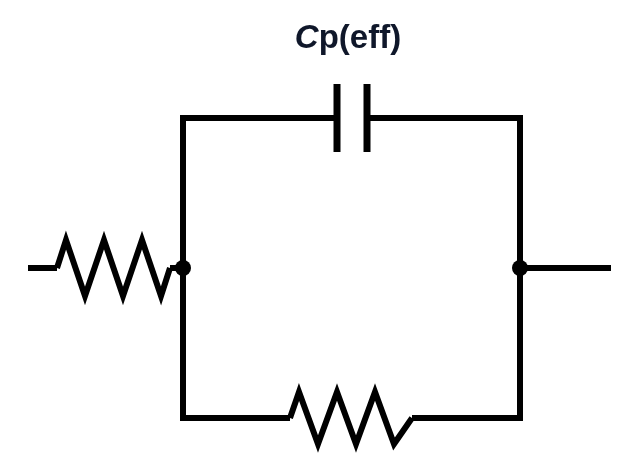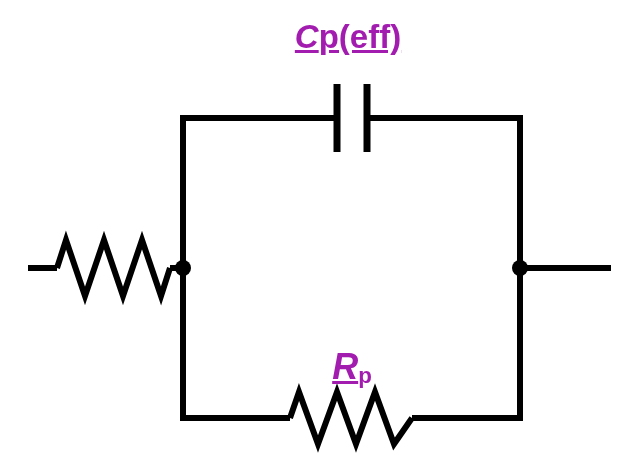--- a/index.html
+++ b/index.html
@@ -38,25 +38,24 @@
     stroke: #000000;
     stroke-width: 7;
     fill: none;
   }
   .circuit-svg .dot {
     fill: #000000;
     stroke: none;
   }
   .label {
     position: absolute;
-    color: #a21caf;
+    color: #0f172a;
     font-weight: 600;
     white-space: nowrap;
     user-select: none;
-    text-decoration: underline;
   }
   .label .sym {
     font-style: italic;
   }
   .label sub {
     font-style: normal;
     font-size: 0.62em;
     vertical-align: baseline;
     position: relative;
     top: 0.18em;
@@ -108,17 +107,14 @@
     <circle class="dot" cx="520" cy="268" r="8"></circle>
 
     <line class="wire" x1="520" y1="268" x2="611" y2="268"></line>
   </svg>
 
 
   <div class="label label-cp">
     <span class="sym">C</span><span class="rest">p(eff)</span>
   </div>
 
-  <div class="label label-rp">
-    <span class="sym">R</span><sub>p</sub>
-  </div>
 
 </div>
 
 </body></html>

